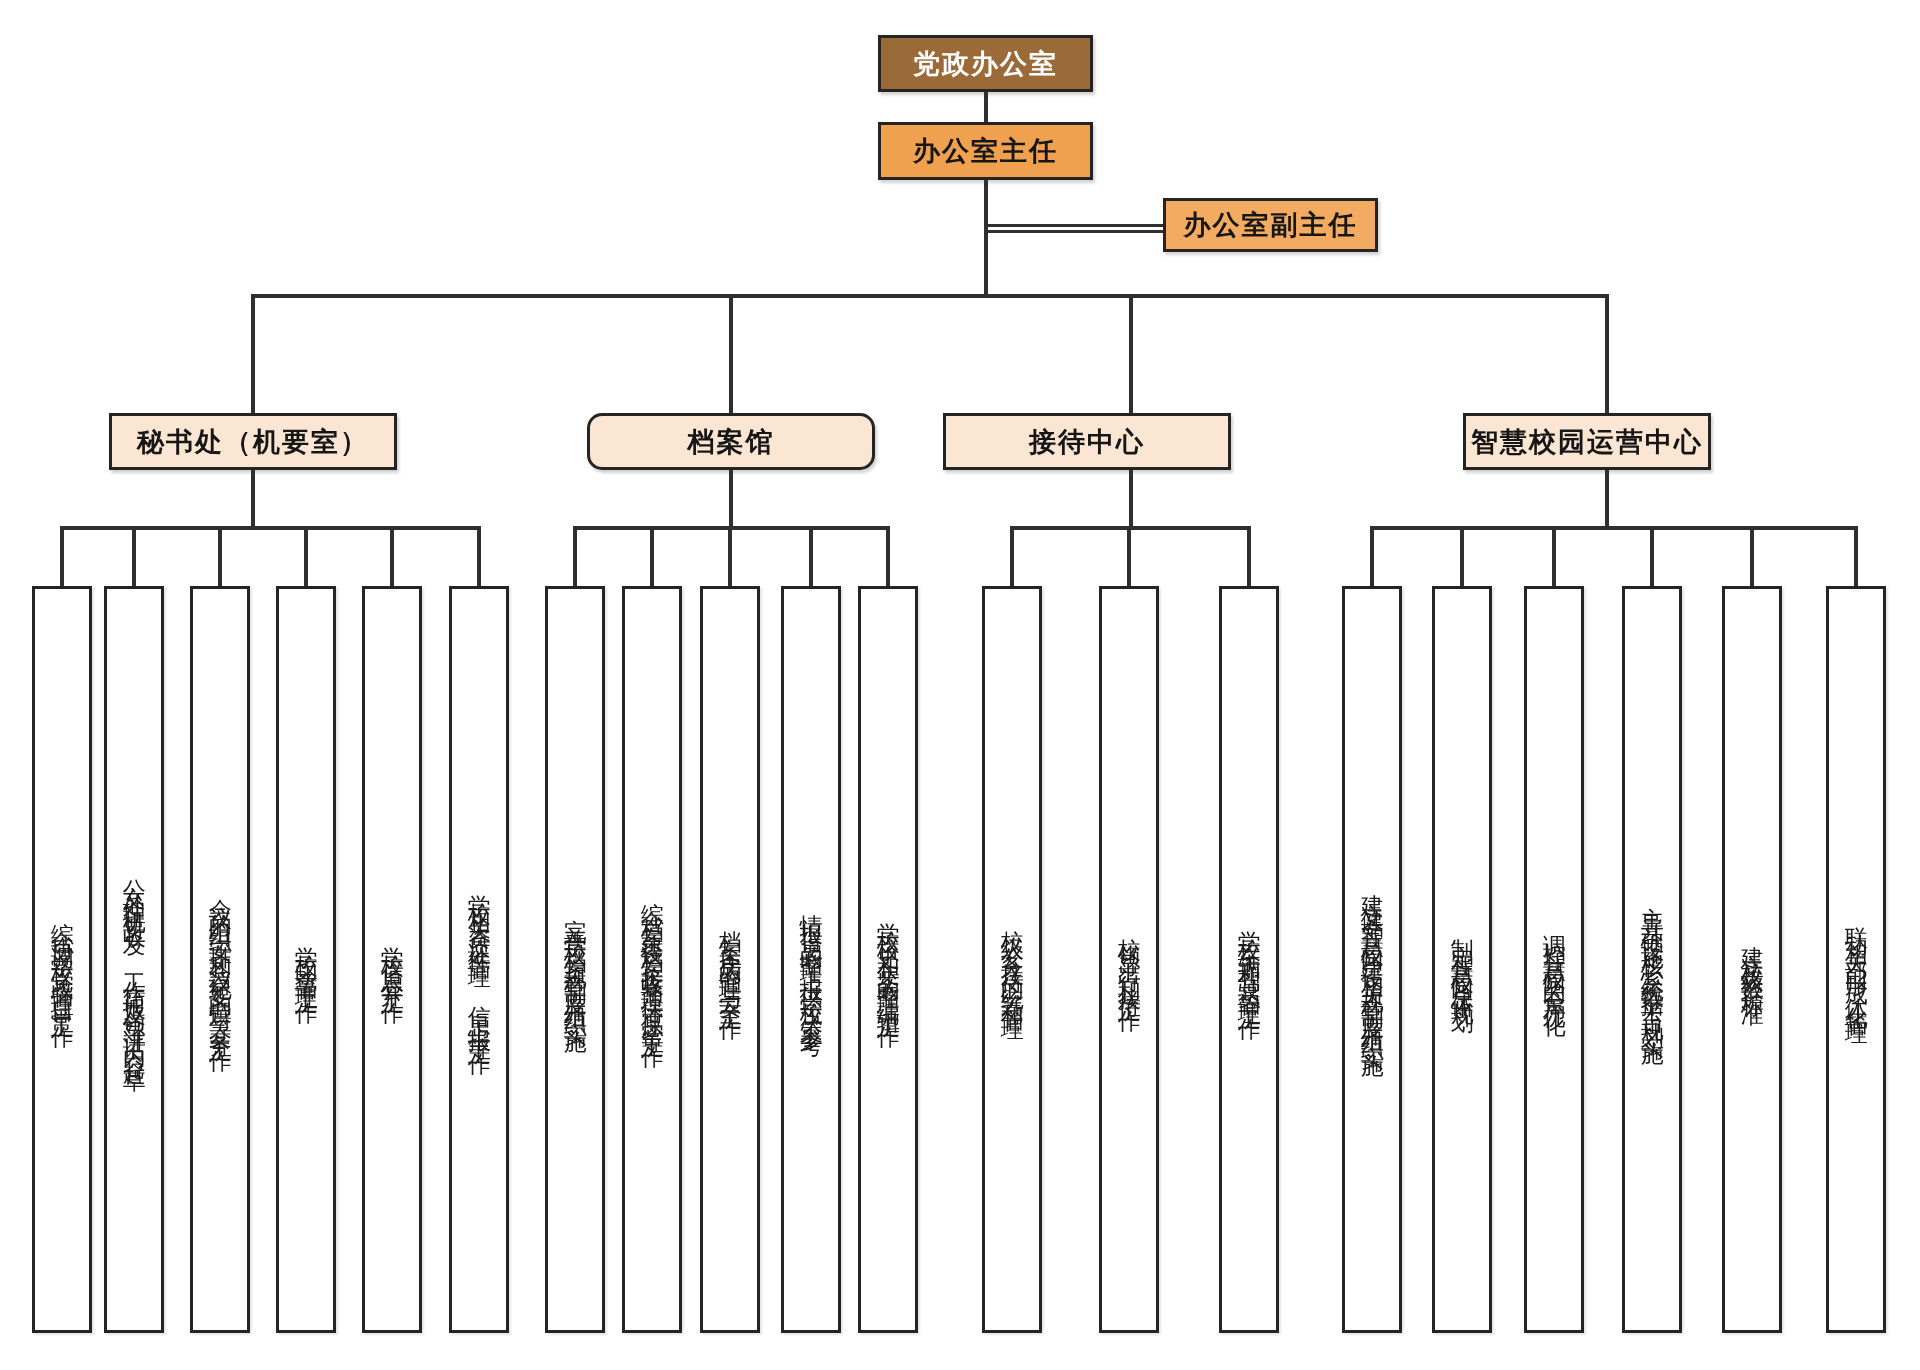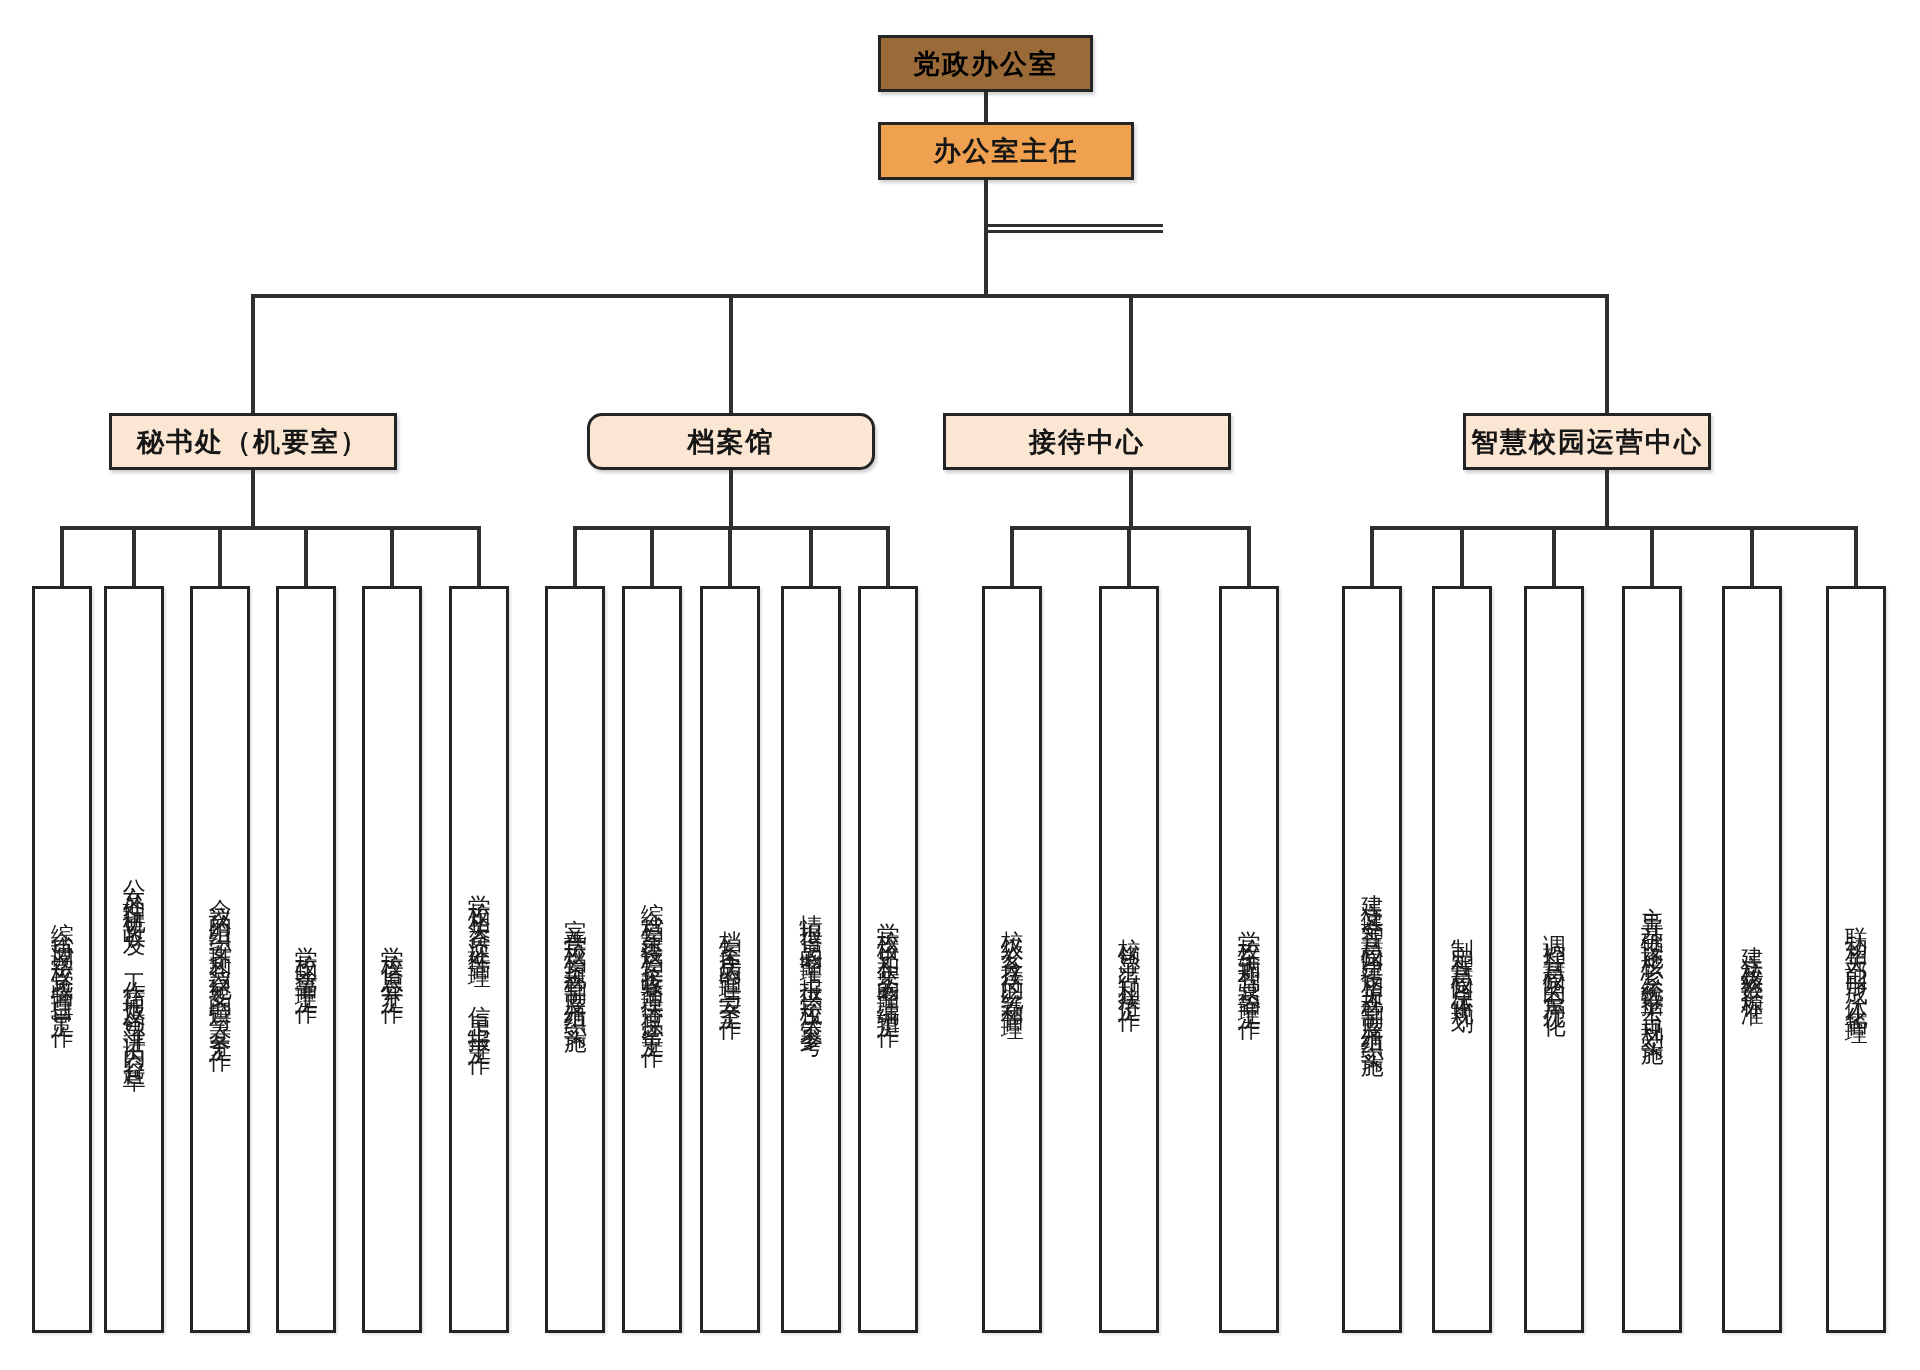--- a/index.html
+++ b/index.html
@@ -13,35 +13,38 @@
     display:flex;align-items:center;justify-content:center;
     box-shadow:2px 3px 3px rgba(0,0,0,0.18);
   }
   .leafbox{
     box-shadow:2px 2px 2px rgba(0,0,0,0.10);
     background:#ffffff;
   }
   .hlabel{
     font-size:27px;font-weight:bold;letter-spacing:2px;color:#161616;white-space:nowrap;
   }
-  .root-box .hlabel{color:#000000;}
+  .root-box .hlabel{color:#ffffff;}
   .vlabel{
     writing-mode:vertical-rl;text-orientation:upright;
     font-size:23px;letter-spacing:8px;line-height:1.1;color:#1c1c1c;
   }
 </style>
 </head>
 <body>
 
 <div class="canvas">
   <div class="box root-box" style="left: 878px; top: 35px; width: 215px; height: 57px; background: rgb(154, 106, 56);">
     <span class="hlabel">党政办公室</span>
   </div>
-  <div class="box director-box" style="left: 878px; top: 122px; width: 256px; height: 58px; background: rgb(240, 161, 80);">
+  <div class="box director-box" style="left: 878px; top: 122px; width: 215px; height: 58px; background: rgb(240, 161, 80);">
     <span class="hlabel">办公室主任</span>
+  </div>
+  <div class="box deputy-box" style="left: 1163px; top: 198px; width: 215px; height: 54px; background: rgb(243, 171, 98);">
+    <span class="hlabel">办公室副主任</span>
   </div>
   <div id="gen">
       <div class="cline" style="background: rgb(47, 47, 47); left: 984px; top: 92px; width: 4px; height: 30px;"></div>
       <div class="cline" style="background: rgb(47, 47, 47); left: 984px; top: 180px; width: 4px; height: 118px;"></div>
       <div class="cline" style="background: rgb(47, 47, 47); left: 988px; top: 224px; width: 175px; height: 3px;"></div>
       <div class="cline" style="background: rgb(47, 47, 47); left: 988px; top: 230px; width: 175px; height: 3px;"></div>
       <div class="cline" style="background: rgb(47, 47, 47); left: 251px; top: 294px; width: 1358px; height: 4px;"></div>
       <div class="cline" style="background: rgb(47, 47, 47); left: 251px; top: 296px; width: 4px; height: 117px;"></div>
       <div class="cline" style="background: rgb(47, 47, 47); left: 729px; top: 296px; width: 4px; height: 117px;"></div>
       <div class="cline" style="background: rgb(47, 47, 47); left: 1129px; top: 296px; width: 4px; height: 117px;"></div>

